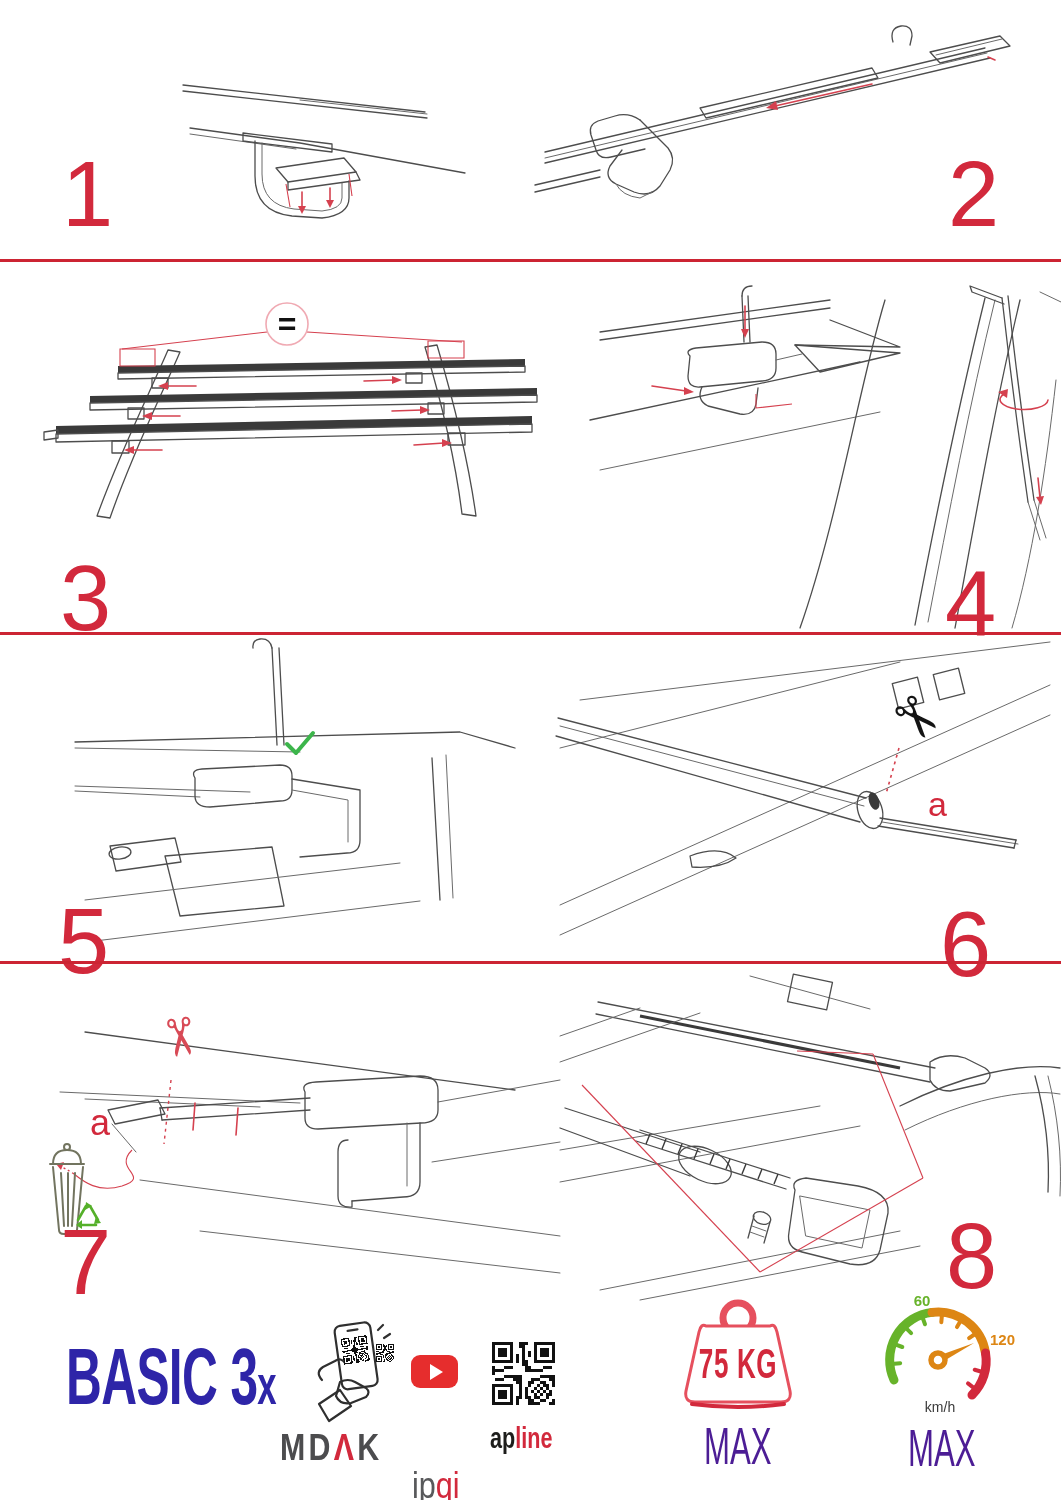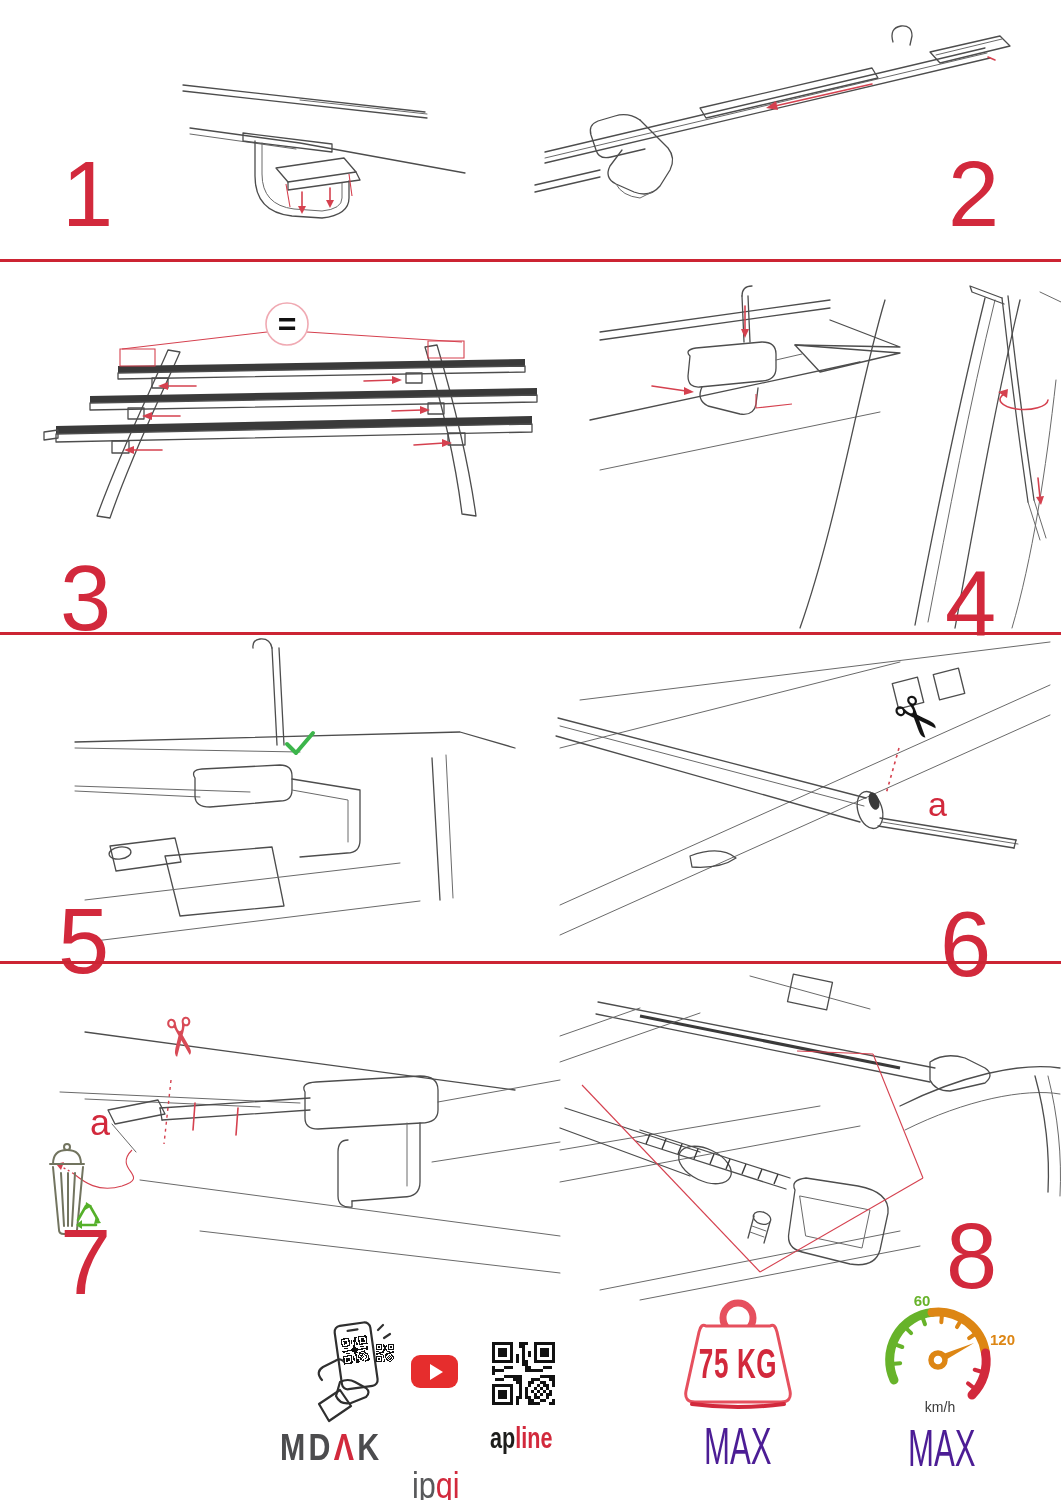--- a/index.html
+++ b/index.html
@@ -307,20 +307,25 @@
     <path class="lt" d="M752,1226 L766,1231"></path>
       <path class="lt" d="M750,1232 L764,1237"></path>
 
     <path class="redthin" d="M797,1051 L873,1054"></path>
     <path class="redthin" d="M582,1085 L760,1272"></path>
     <path class="redthin" d="M873,1054 L923,1178"></path>
     <path class="redthin" d="M923,1178 L760,1272"></path>
   </svg>
   <div class="stepnum" style="left:946px;top:1210px">8</div>
 
+  <div class="brand-title">
+    <span class="cond" style="transform:scaleX(.62)">
+      <span class="big">BASIC 3</span><span class="small">x</span>
+    </span>
+  </div>
 
   <svg style="left:310px;top:1318px;width:92px;height:106px" viewBox="0 0 92 106">
     <g stroke="#2f2f2f" stroke-width="2.2" fill="none" stroke-linecap="round" stroke-linejoin="round">
       <g transform="rotate(-8 45 37)">
         <rect x="28" y="6" width="36" height="64" rx="6"></rect>
         <path d="M41,12 L51,12"></path>
       </g>
       <path d="M68,12 L73,7"></path>
       <path d="M74,20 L80,16"></path>
       <path d="M12,62 Q5,54 13,49 L25,43 Q31,39 35,45"></path>

